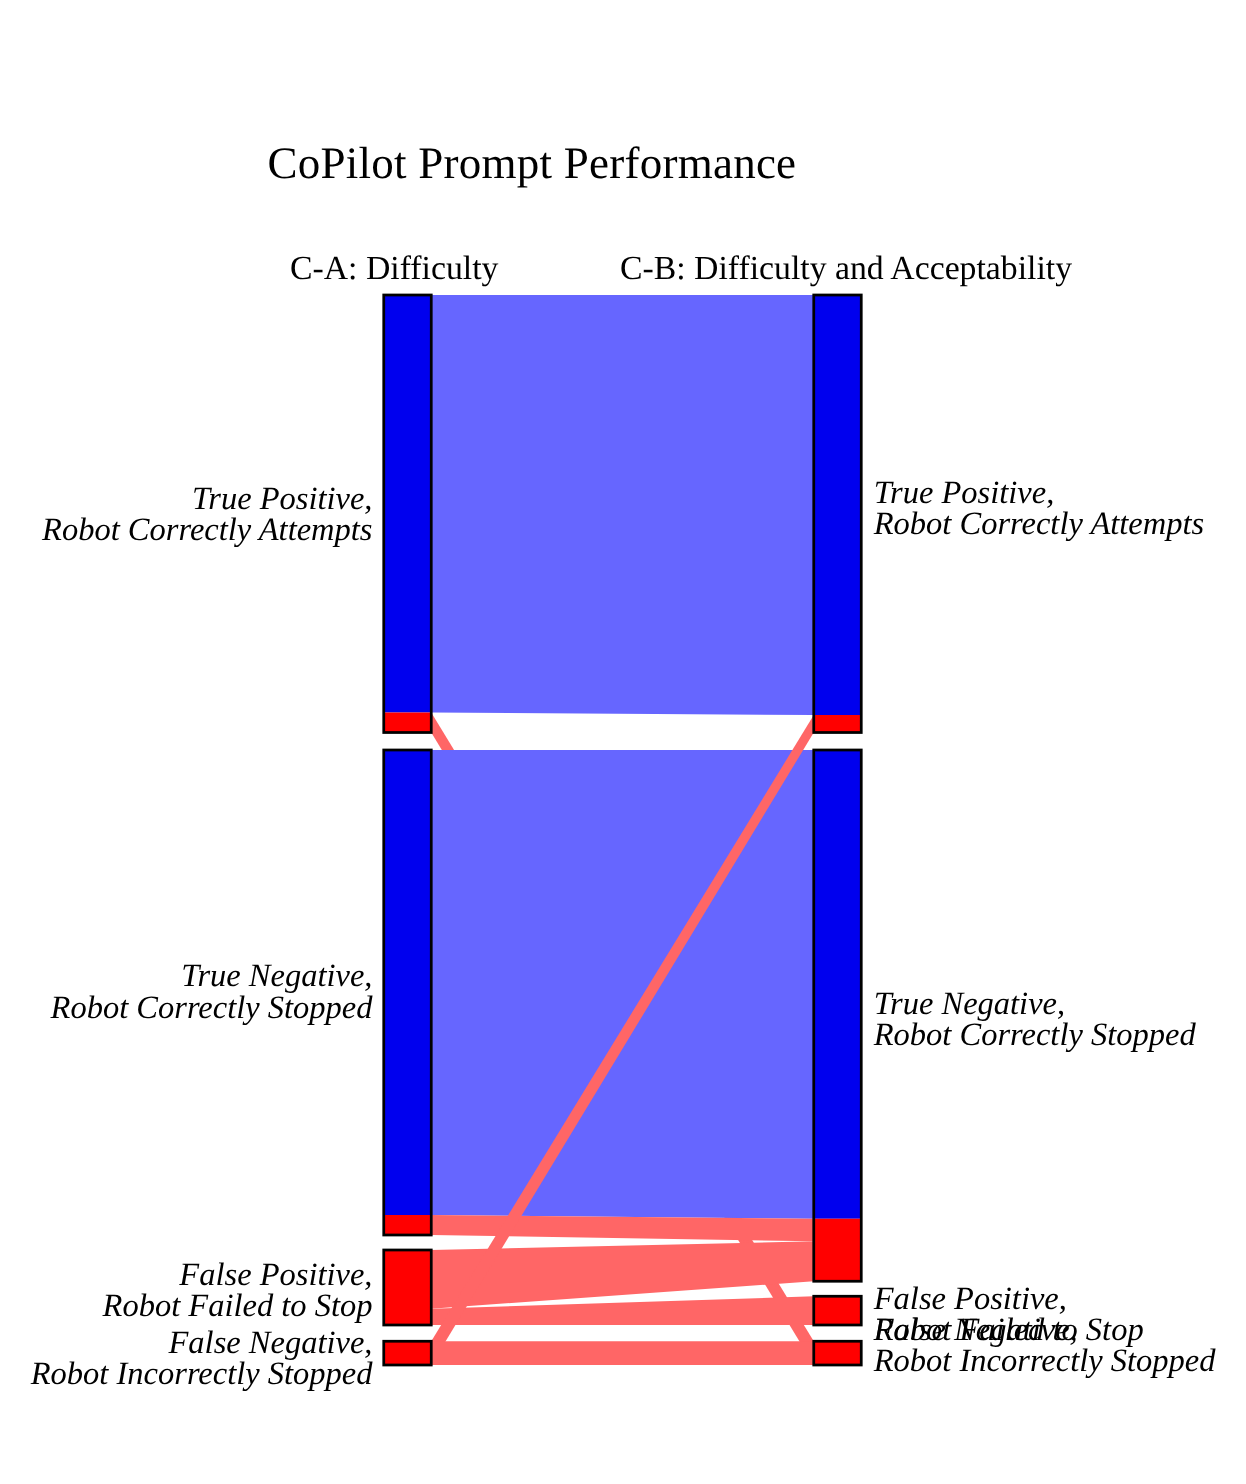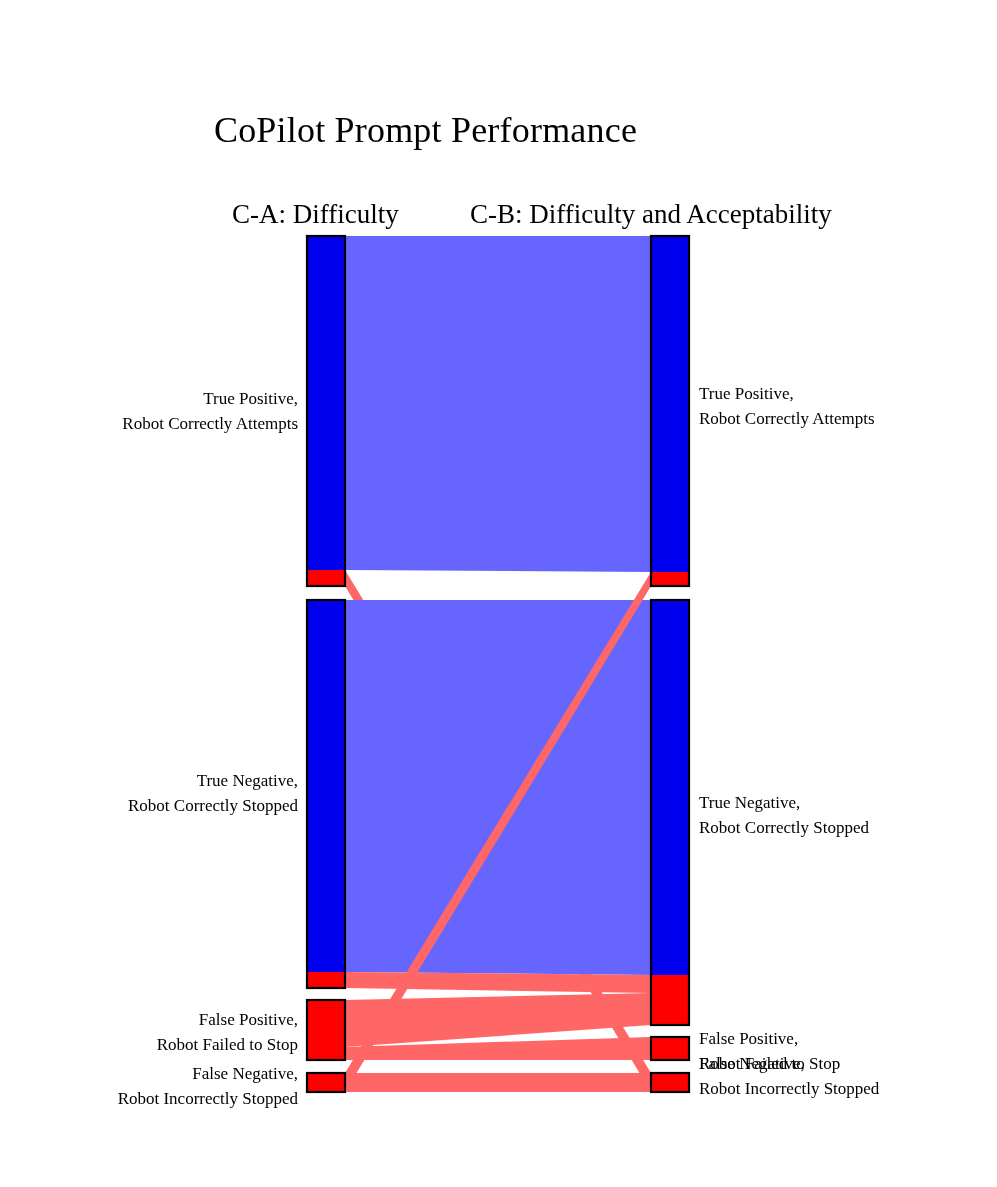--- a/index.html
+++ b/index.html
@@ -29,35 +29,36 @@
     white-space: nowrap;
   }
 
   .column-header {
     position: absolute;
     font-size: 27px;
     line-height: 28px;
     white-space: nowrap;
   }
   #header-col-a { left: 232px; top: 200px; }
-  #header-col-b { left: 470px; top: 200px; }
+  #header-col-b { left: 496px; top: 200px; }
 
   #sankey-svg {
     position: absolute;
     left: 0;
     top: 0;
     width: 997px;
     height: 1187px;
   }
 
   .node-label {
     position: absolute;
-    font-size: 17px;
+    font-size: 26px;
     line-height: 25px;
     white-space: nowrap;
+    font-style: italic;
   }
   .node-label.left  { text-align: right; }
   .node-label.right { text-align: left; }
   .node-label .ln { display: block; }
 </style>
 </head>
 <body>
 
 <h1 id="chart-title">CoPilot Prompt Performance</h1>
 

